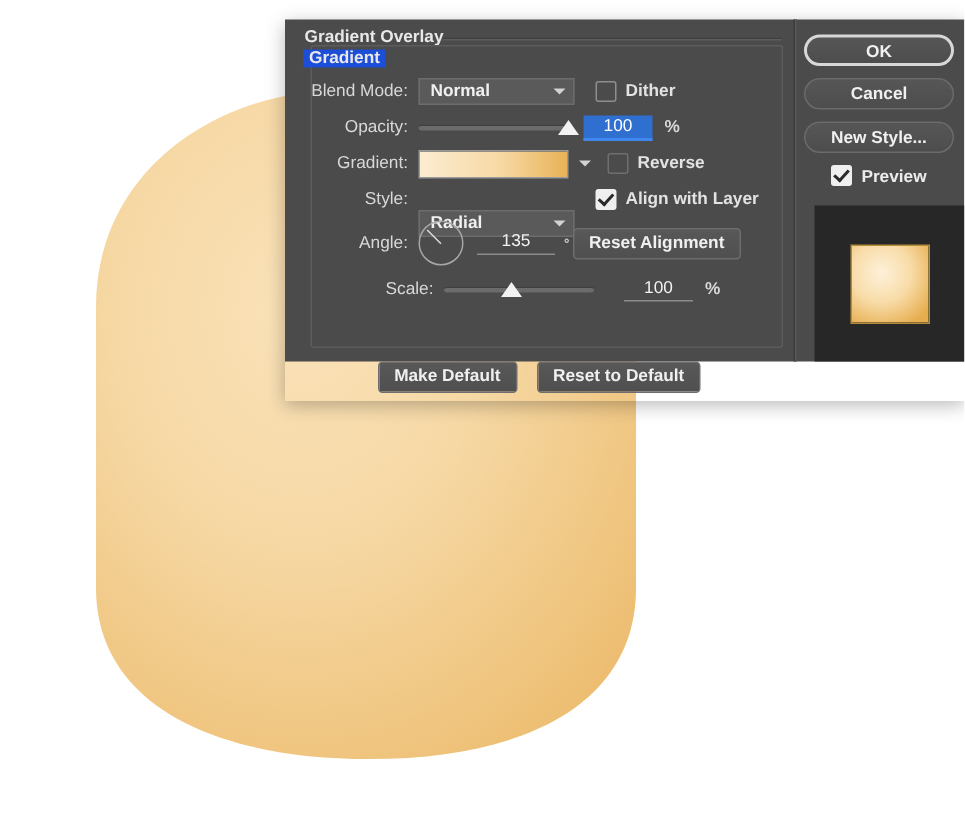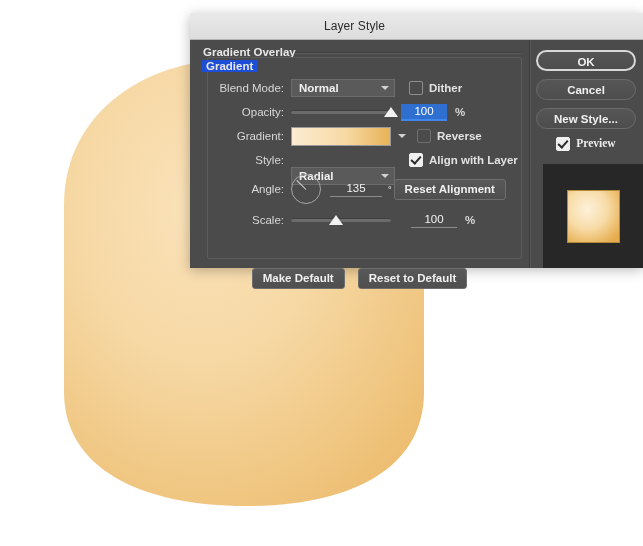--- a/index.html
+++ b/index.html
@@ -99,21 +99,21 @@
     font-size: 11.5px;
     font-weight: bold;
     color: #e8e8e8;
     background: #1d4ed8;
     padding: 0 4px;
     z-index: 2;
   }
 
   .rows {
     position: absolute;
-    left: 12px;
+    left: 0;
     top: 36px;
     width: 339px;
   }
   .row {
     position: relative;
     height: 24px;
     display: flex;
     align-items: center;
     margin-bottom: 0px;
   }
@@ -311,24 +311,23 @@
     color: #f0f0f0;
     font-size: 11.5px;
     font-weight: bold;
     box-sizing: border-box;
   }
   .pill.primary {
     border: 2px solid #d8d8d8;
   }
   .preview-cb {
     display: flex;
-    align-items: flex-start;
+    align-items: flex-end;
     justify-content: center;
     margin-top: 2px;
-    font-family: Liberation Serif, serif;
   }
   .thumb-panel {
     position: absolute;
     left: 14px;
     top: 124px;
     width: 100px;
     height: 104px;
     background: #272727;
     display: flex;
     align-items: center;
@@ -384,23 +383,20 @@
                C 330 60, 424 96, 424 206
                L 424 392
                C 424 468, 352 506, 246 506
                C 140 506, 64 468, 64 392
                Z" fill="url(#blobGrad)"></path>
     </svg>
   </div>
 
   <div class="dialog">
 
-    <div class="titlebar">
-      <div class="titlebar-text">Layer Style</div>
-    </div>
 
     <div class="dialog-body">
 
       <div class="settings-col">
 
         <div class="section-title">Gradient Overlay</div>
         <div class="section-rule"></div>
 
         <div class="group"></div>
         <div class="group-title">Gradient</div>
@@ -458,21 +454,21 @@
           <div class="row" style="height:34px;">
             <div class="lbl">Angle:</div>
             <div class="dial">
               <span class="needle" style="transform:rotate(-135deg);"></span>
             </div>
             <div class="numfield" style="margin-left:9px;min-width:44px;">135</div>
             <div class="unit" style="margin-left:6px;font-size:9px;">°</div>
             <div class="btn" style="margin-left:2px;">Reset Alignment</div>
           </div>
 
-          <div class="row" style="height:28px;">
+          <div class="row" style="height:28px;margin-left:17px;">
             <div class="lbl">Scale:</div>
             <div class="slider">
               <span class="track"></span>
               <span class="thumb" style="left:45%"></span>
             </div>
             <div class="numfield" style="margin-left:20px;">100</div>
             <div class="unit">%</div>
           </div>
 
         </div>

